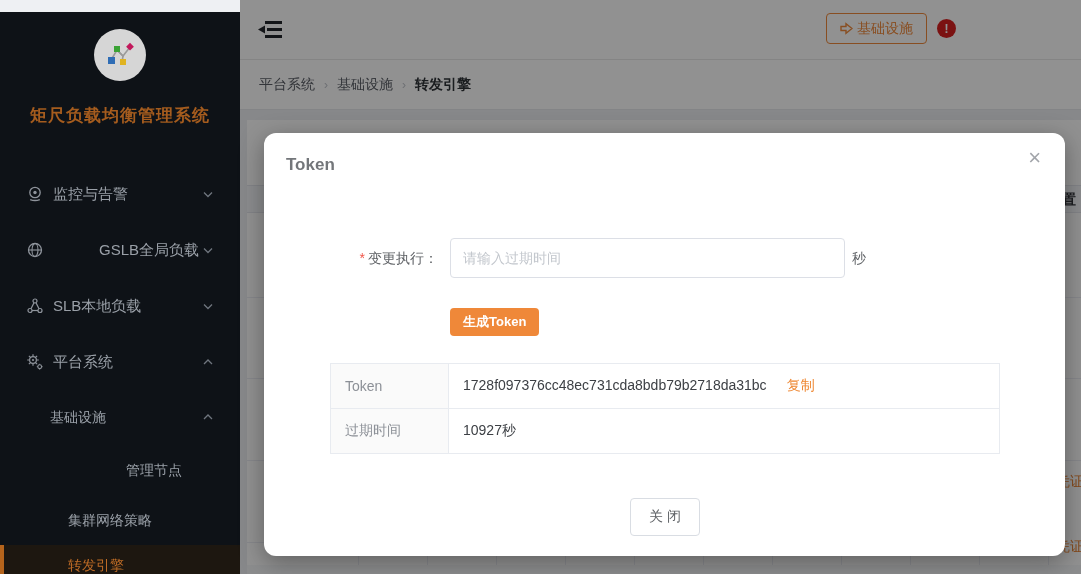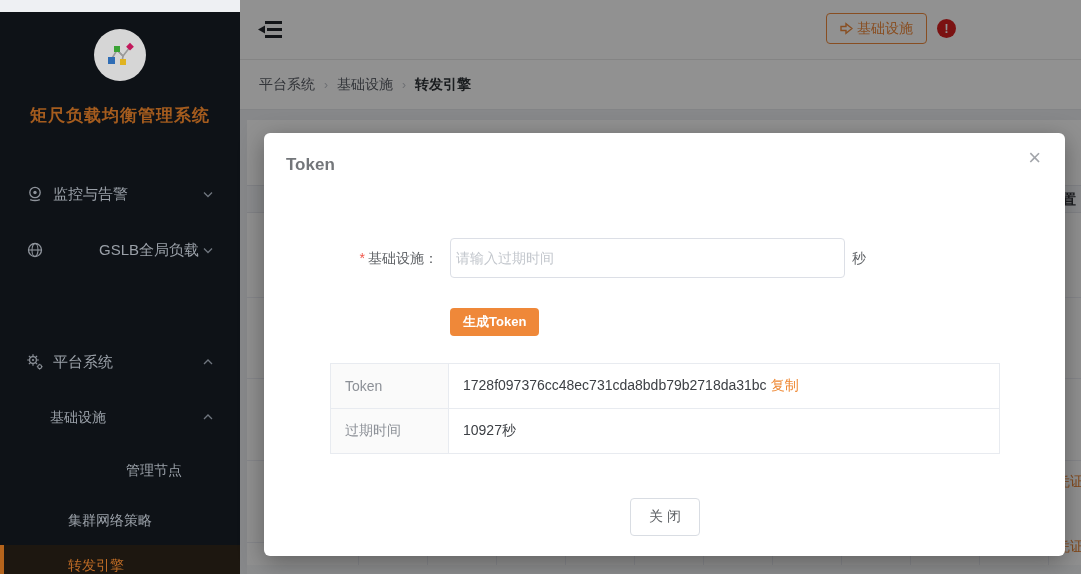--- a/index.html
+++ b/index.html
@@ -33,34 +33,34 @@
   .bg-thead { position:absolute; left:0; top:65px; width:834px; height:28px; background:#f5f7fa; border-top:1px solid #e4e7ed; border-bottom:1px solid #e4e7ed; }
   .bg-thead .th-frag { position:absolute; left:815px; top:5px; color:#33363b; font-size:14px; font-weight:bold; }
   .bg-vline { position:absolute; top:93px; bottom:9px; width:1px; background:#ebeef5; }
   .bg-hline { position:absolute; left:0; width:834px; height:1px; background:#ebeef5; }
   .bg-link { position:absolute; left:809px; color:#e8802e; font-size:14px; white-space:nowrap; cursor:pointer; }
   .bg-bottomrow { position:absolute; left:0; top:445px; width:834px; height:9px; background:#f7f8fa; }
 
   .overlay { position:absolute; left:240px; top:0; width:841px; height:574px; background:rgba(0,0,0,0.43); z-index:5; }
 
   
-  .modal { position:absolute; left:264px; top:133px; width:801px; height:423px; background:#ffffff; border-radius:6px; box-shadow:0 6px 24px rgba(0,0,0,0.35); z-index:10; }
+  .modal { position:absolute; left:264px; top:133px; width:801px; height:423px; background:#ffffff; border-radius:12px; box-shadow:0 6px 24px rgba(0,0,0,0.35); z-index:10; }
   .modal-title { position:absolute; left:22px; top:22px; font-size:17px; font-weight:bold; color:#73767a; }
   .modal-close { position:absolute; right:24px; top:14px; font-size:22px; color:#a2a5aa; cursor:pointer; line-height:1; }
   .form-label { position:absolute; left:0; top:105px; width:174px; height:40px; line-height:40px; text-align:right; font-size:14px; color:#5f6266; }
   .req-star { color:#f0564a; margin-right:3px; }
-  .form-input { position:absolute; left:186px; top:105px; width:395px; height:40px; border:1px solid #dcdfe6; border-radius:4px; padding:0 5px; font-size:14px; color:#a16207; font-family:inherit; outline:none; }
+  .form-input { position:absolute; left:186px; top:105px; width:395px; height:40px; border:1px solid #dcdfe6; border-radius:4px; padding:0 12px; font-size:14px; color:#a16207; font-family:inherit; outline:none; }
   .form-input::placeholder { color:#c3c7cd; }
   .unit { position:absolute; left:588px; top:105px; height:40px; line-height:40px; font-size:14px; color:#5f6266; }
   .gen-btn { position:absolute; left:186px; top:175px; height:28px; padding:0 13px; background:#ef8839; border:none; border-radius:4px; color:#ffffff; font-size:13px; font-weight:bold; cursor:pointer; font-family:inherit; }
   .tok-table { position:absolute; left:66px; top:230px; width:670px; border-collapse:collapse; font-size:14px; }
   .tok-table td { border:1px solid #e8ebf0; height:45px; padding:0 14px; }
   .tok-table td.lbl { width:118px; background:#fafafa; color:#8c9097; }
   .tok-table td.val { color:#3d4045; }
-  .copy-link { color:#ee8630; margin-left:4px; cursor:pointer; }
+  .copy-link { color:#ee8630; margin-left:20px; cursor:pointer; }
   .close-btn { position:absolute; left:366px; top:365px; width:70px; height:38px; background:#ffffff; border:1px solid #d9dde3; border-radius:4px; color:#5f6266; font-size:14px; cursor:pointer; font-family:inherit; }
 </style>
 </head>
 <body>
 
 <div id="screen">
 
   <div class="main">
     <div class="topbar">
       <div class="fold-btn">
@@ -152,20 +152,36 @@
             <ellipse cx="9" cy="9" rx="3" ry="6.5" fill="none" stroke="currentColor" stroke-width="1.1"></ellipse>
             <line x1="2.5" y1="9" x2="15.5" y2="9" stroke="currentColor" stroke-width="1.1"></line>
           </svg>
       </span>
       <span>GSLB全局负载</span>
       <span class="chev"><svg width="12" height="12" viewBox="0 0 12 12">
             <polyline points="2,4.5 6,8.5 10,4.5" fill="none" stroke="currentColor" stroke-width="1.3"></polyline>
           </svg></span>
     </div>
 
+    <div class="menu-item" style="top:274px;">
+      <span class="mi-icon">
+        <svg width="18" height="18" viewBox="0 0 18 18">
+            <circle cx="9" cy="4" r="2" fill="none" stroke="currentColor" stroke-width="1.2"></circle>
+            <circle cx="4" cy="13.5" r="2" fill="none" stroke="currentColor" stroke-width="1.2"></circle>
+            <circle cx="14" cy="13.5" r="2" fill="none" stroke="currentColor" stroke-width="1.2"></circle>
+            <line x1="8" y1="5.8" x2="5" y2="11.8" stroke="currentColor" stroke-width="1.2"></line>
+            <line x1="10" y1="5.8" x2="13" y2="11.8" stroke="currentColor" stroke-width="1.2"></line>
+            <line x1="6" y1="13.5" x2="12" y2="13.5" stroke="currentColor" stroke-width="1.2"></line>
+          </svg>
+      </span>
+      <span>SLB本地负载</span>
+      <span class="chev"><svg width="12" height="12" viewBox="0 0 12 12">
+            <polyline points="2,4.5 6,8.5 10,4.5" fill="none" stroke="currentColor" stroke-width="1.3"></polyline>
+          </svg></span>
+    </div>
 
     <div class="menu-item" style="top:330px;">
       <span class="mi-icon">
         <svg width="18" height="18" viewBox="0 0 18 18">
           <circle cx="7" cy="7" r="3.4" fill="none" stroke="currentColor" stroke-width="1.2"></circle>
             <circle cx="7" cy="7" r="1.1" fill="currentColor"></circle>
           <g stroke="currentColor" stroke-width="1.2">
               <line x1="7" y1="1.2" x2="7" y2="3"></line>
               <line x1="7" y1="11" x2="7" y2="12.8"></line>
               <line x1="1.2" y1="7" x2="3" y2="7"></line>
@@ -208,21 +224,21 @@
     <div class="menu-item lvl3 active" style="top:533px;">
       <span>转发引擎</span>
     </div>
   </div>
 
   <div class="modal">
     <div class="modal-title">Token</div>
     <div class="modal-close">×</div>
 
     <div class="form-label">
-      <span class="req-star">*</span><span>基础设施：</span>
+      <span class="req-star">*</span><span>变更执行：</span>
     </div>
     <input class="form-input" type="text" placeholder="请输入过期时间" style="">
     <div class="unit">秒</div>
 
     <button class="gen-btn">生成Token</button>
 
     <table class="tok-table">
       <tbody>
           <tr>
         <td class="lbl">Token</td>

